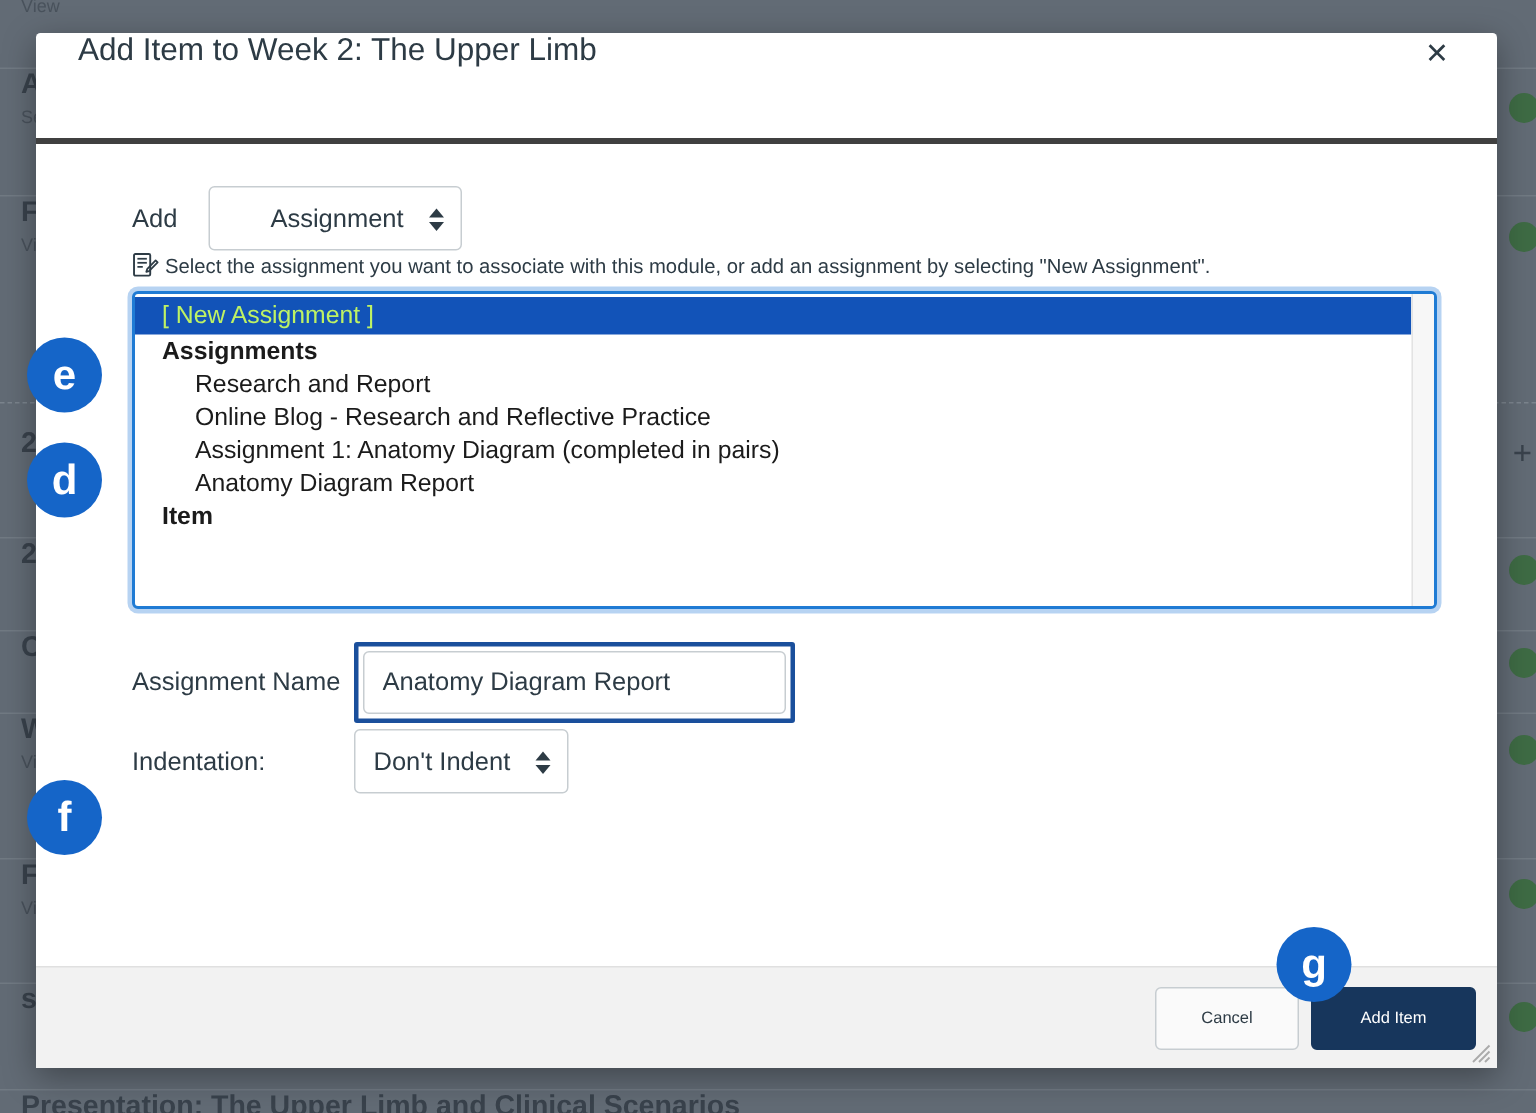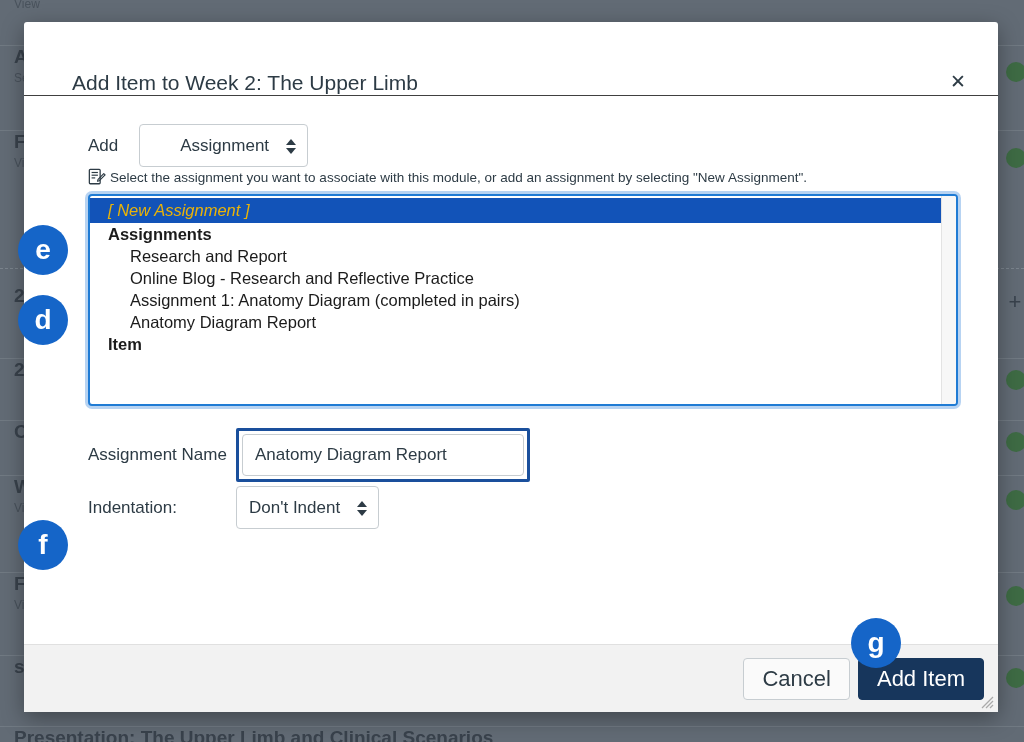--- a/index.html
+++ b/index.html
@@ -47,23 +47,23 @@
     position: absolute;
     left: 24px; top: 22px; width: 974px; height: 690px;
     background: #ffffff;
     border-radius: 3px;
     box-shadow: 0 6px 22px rgba(0,0,0,.35);
     display: flex; flex-direction: column;
     z-index: 5;
   }
   #modal-header {
     height: 74px; flex: 0 0 74px;
-    border-bottom: 1px solid #404040;
-    display: flex; align-items: flex-end;
-    padding: 0 26px 0 48px;
+    border-bottom: 4px solid #404040;
+    display: flex; align-items: flex-start;
+    padding: 0 26px 0 28px;
   }
   #modal-title {
     font-size: 21px; color: #2d3b45; font-weight: normal;
     flex: 1 1 auto;
   }
   #close-btn {
     width: 28px; height: 28px;
     background: none; border: none; cursor: pointer;
     color: #2d3b45; font-size: 19px; line-height: 1;
     display: flex; align-items: center; justify-content: center;
@@ -135,21 +135,21 @@
     overflow: hidden;
   }
   #listbox {
     flex: 1 1 auto;
     padding: 2px 0 0 0;
     overflow: hidden;
     font-size: 16.5px;
     color: #1b1b1b;
   }
   .lb-item { padding: 2px 0 2px 18px; line-height: 21px; white-space: nowrap; }
-  .lb-item.selected { background: #1253b8; color: #eab308; font-style: italic; }
+  .lb-item.selected { background: #1253b8; color: #bef264; }
   .lb-group { font-weight: bold; padding-left: 18px; line-height: 22px; }
   .lb-child { padding-left: 40px; line-height: 22px; }
   #lb-scroll {
     flex: 0 0 15px; width: 15px;
     background: #f7f7f7;
     border-left: 1px solid #e3e3e3;
   }
 
   
   .row-name { display: flex; align-items: center; margin-top: 22px; }
@@ -170,21 +170,21 @@
     outline: none;
   }
 
   
   .row-indent { display: flex; align-items: center; margin-top: 16px; }
   .row-indent .lbl { width: 148px; }
 
   
   .btn {
     font-family: "Liberation Sans", sans-serif;
-    font-size: 22px;
+    font-size: 11px;
     border-radius: 4px;
     cursor: pointer;
     padding: 10px 18px;
     line-height: 20px;
   }
   #cancel-btn {
     background: #fafafa; border: 1px solid #c7cdd1; color: #2d3b45;
     margin-right: 8px; min-width: 96px;
   }
   #add-item-btn {

